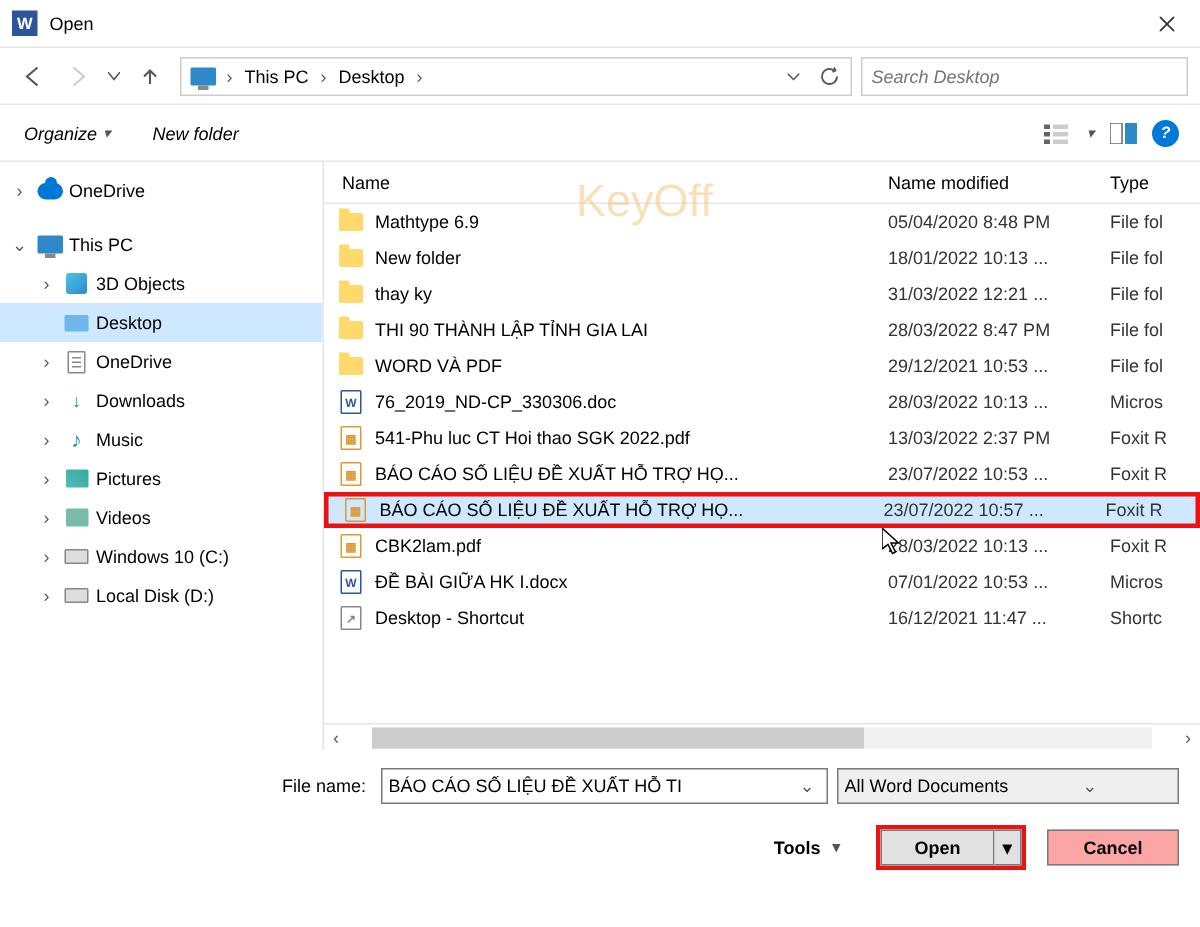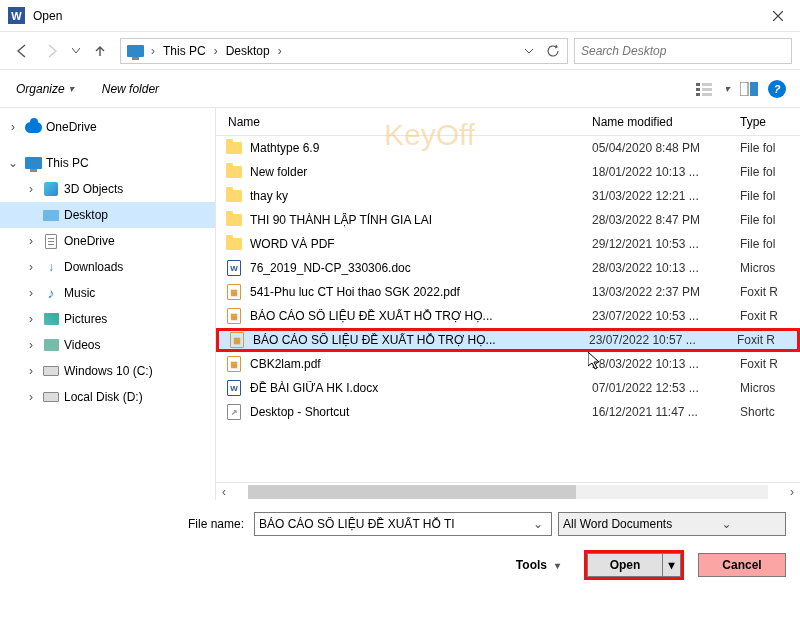--- a/index.html
+++ b/index.html
@@ -364,21 +364,21 @@
           </span>
           <span class="file-name">CBK2lam.pdf</span>
           <span class="file-date">28/03/2022 10:13 ...</span>
           <span class="file-type">Foxit R</span>
         </div>
         <div class="file-row">
           <span class="file-icon">
             <span class="doc-ic doc-word">W</span>
           </span>
           <span class="file-name">ĐỀ BÀI GIỮA HK I.docx</span>
-          <span class="file-date">07/01/2022 12:53 ...</span>
+          <span class="file-date">07/01/2022 10:53 ...</span>
           <span class="file-type">Micros</span>
         </div>
         <div class="file-row">
           <span class="file-icon">
             <span class="doc-ic doc-short">↗</span>
           </span>
           <span class="file-name">Desktop - Shortcut</span>
           <span class="file-date">16/12/2021 11:47 ...</span>
           <span class="file-type">Shortc</span>
         </div>

